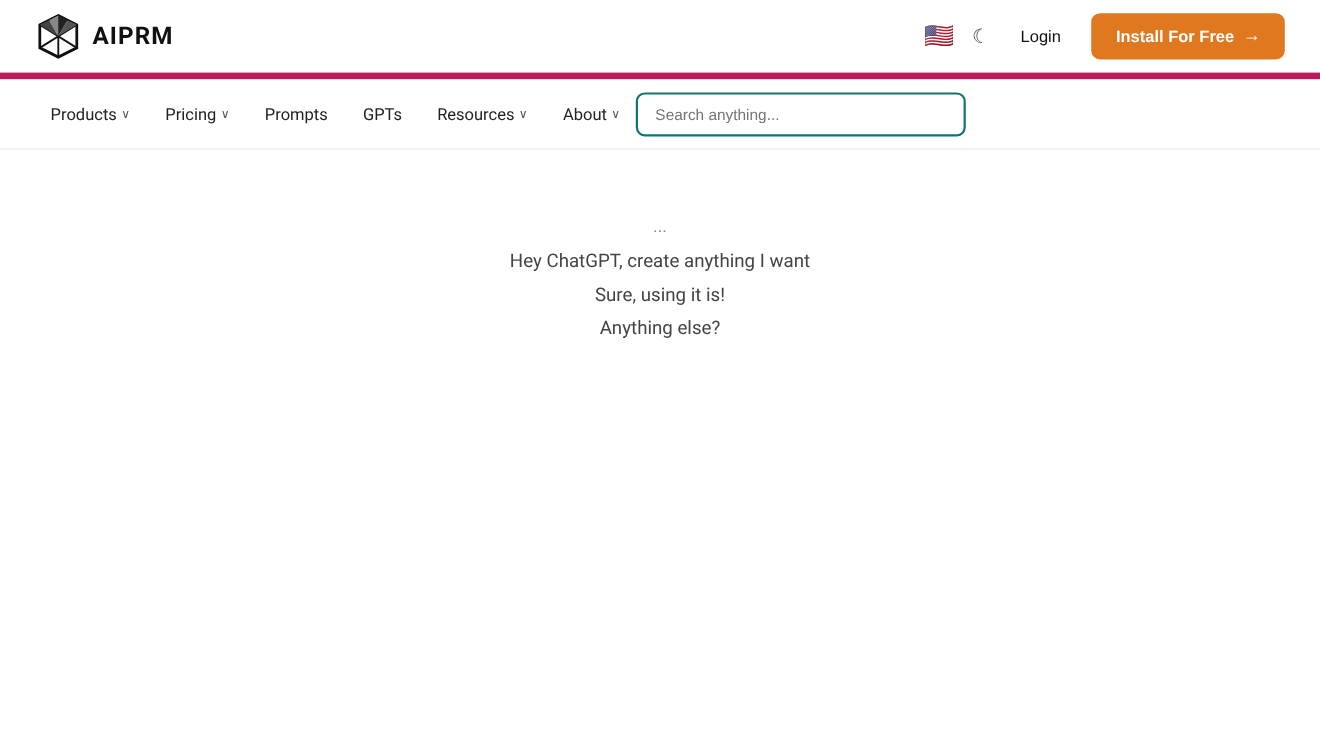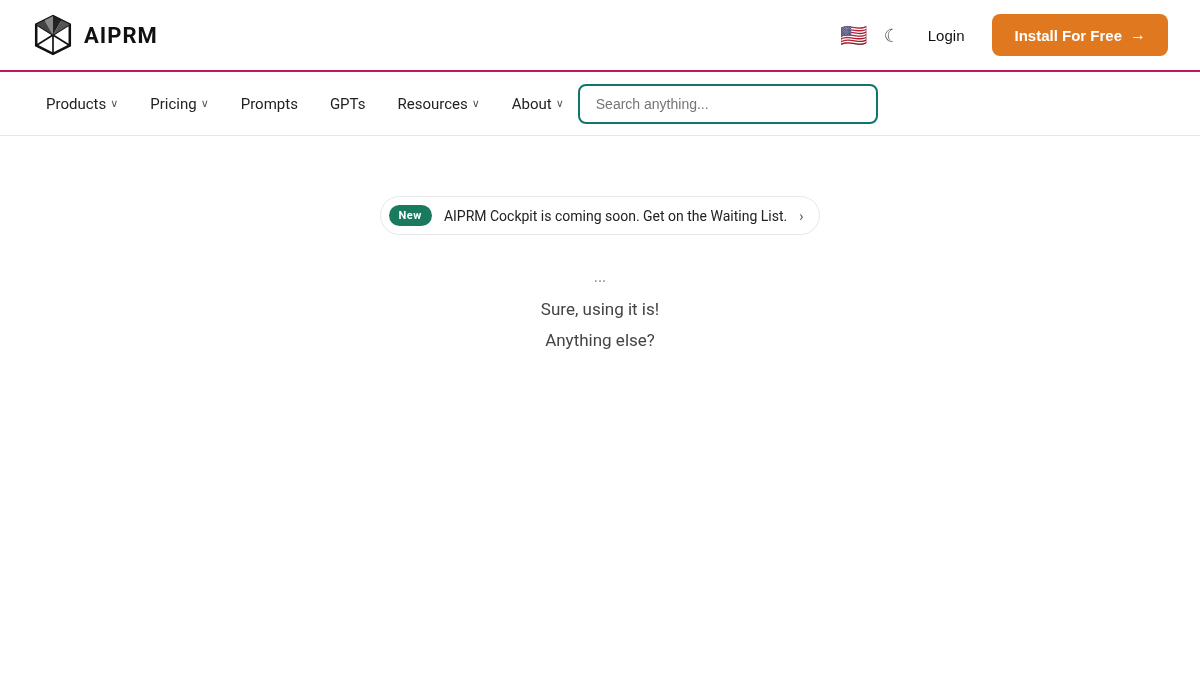--- a/index.html
+++ b/index.html
@@ -15,21 +15,21 @@
       overflow-x: hidden;
     }
 
     
     .top-header {
       display: flex;
       align-items: center;
       justify-content: space-between;
       padding: 16px 32px;
       height: 72px;
-      border-bottom: 2px solid #be185d;
+      border-bottom: 6px solid #be185d;
     }
     .logo-area {
       display: flex;
       align-items: center;
       gap: 10px;
     }
     .logo-icon {
       width: 42px;
       height: 42px;
     }
@@ -248,27 +248,23 @@
     </div>
   </div>
 
   <div class="search-box">
     <input type="text" class="search-input" placeholder="Search anything..." style="">
   </div>
 </nav>
 
 <main class="main-content">
 
-  <div class="announcement-banner">
-    <span class="new-badge">New</span>
-    <span class="announcement-text">AIPRM Cockpit is coming soon. Get on the Waiting List.</span>
-    <span class="announcement-chevron">›</span>
-  </div>
 
 
   <p class="subtitle-dots">...</p>
 
   <div class="chat-lines">
+    <p>Hey ChatGPT, create anything I want</p>
     <p>Sure, using it is!</p>
     <p>Anything else?</p>
   </div>
 
 </main>
 
 </body></html>

